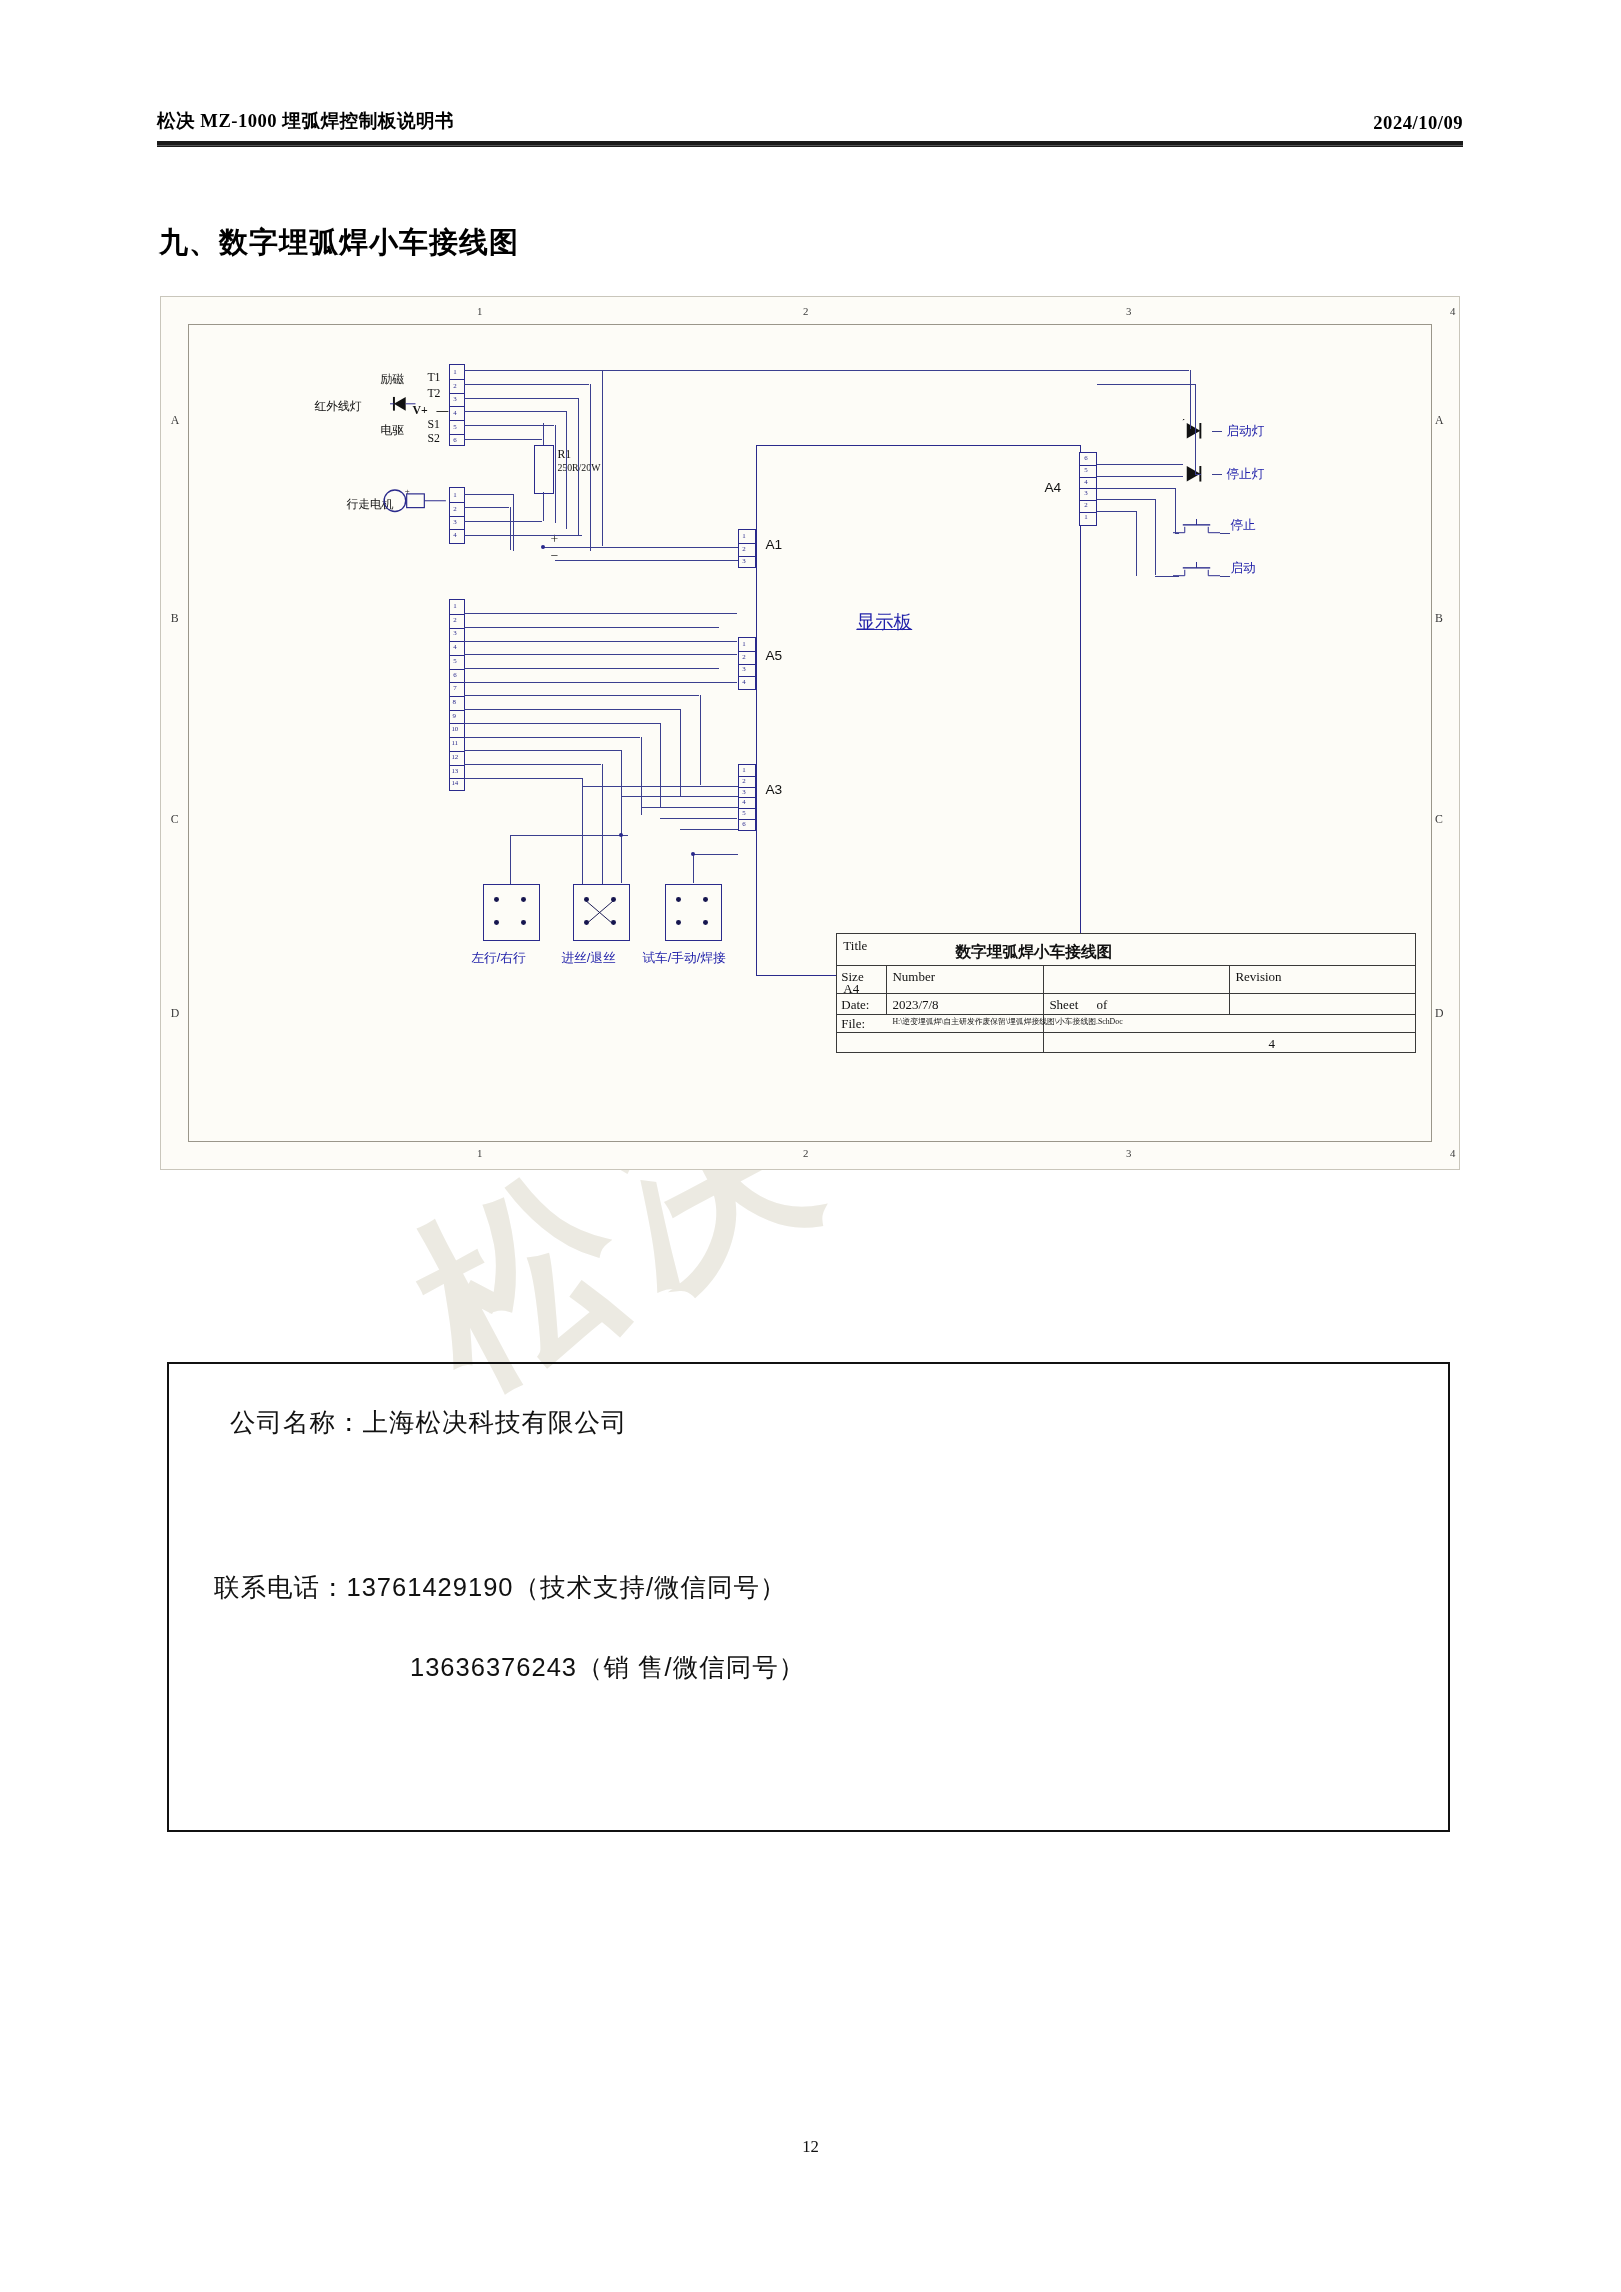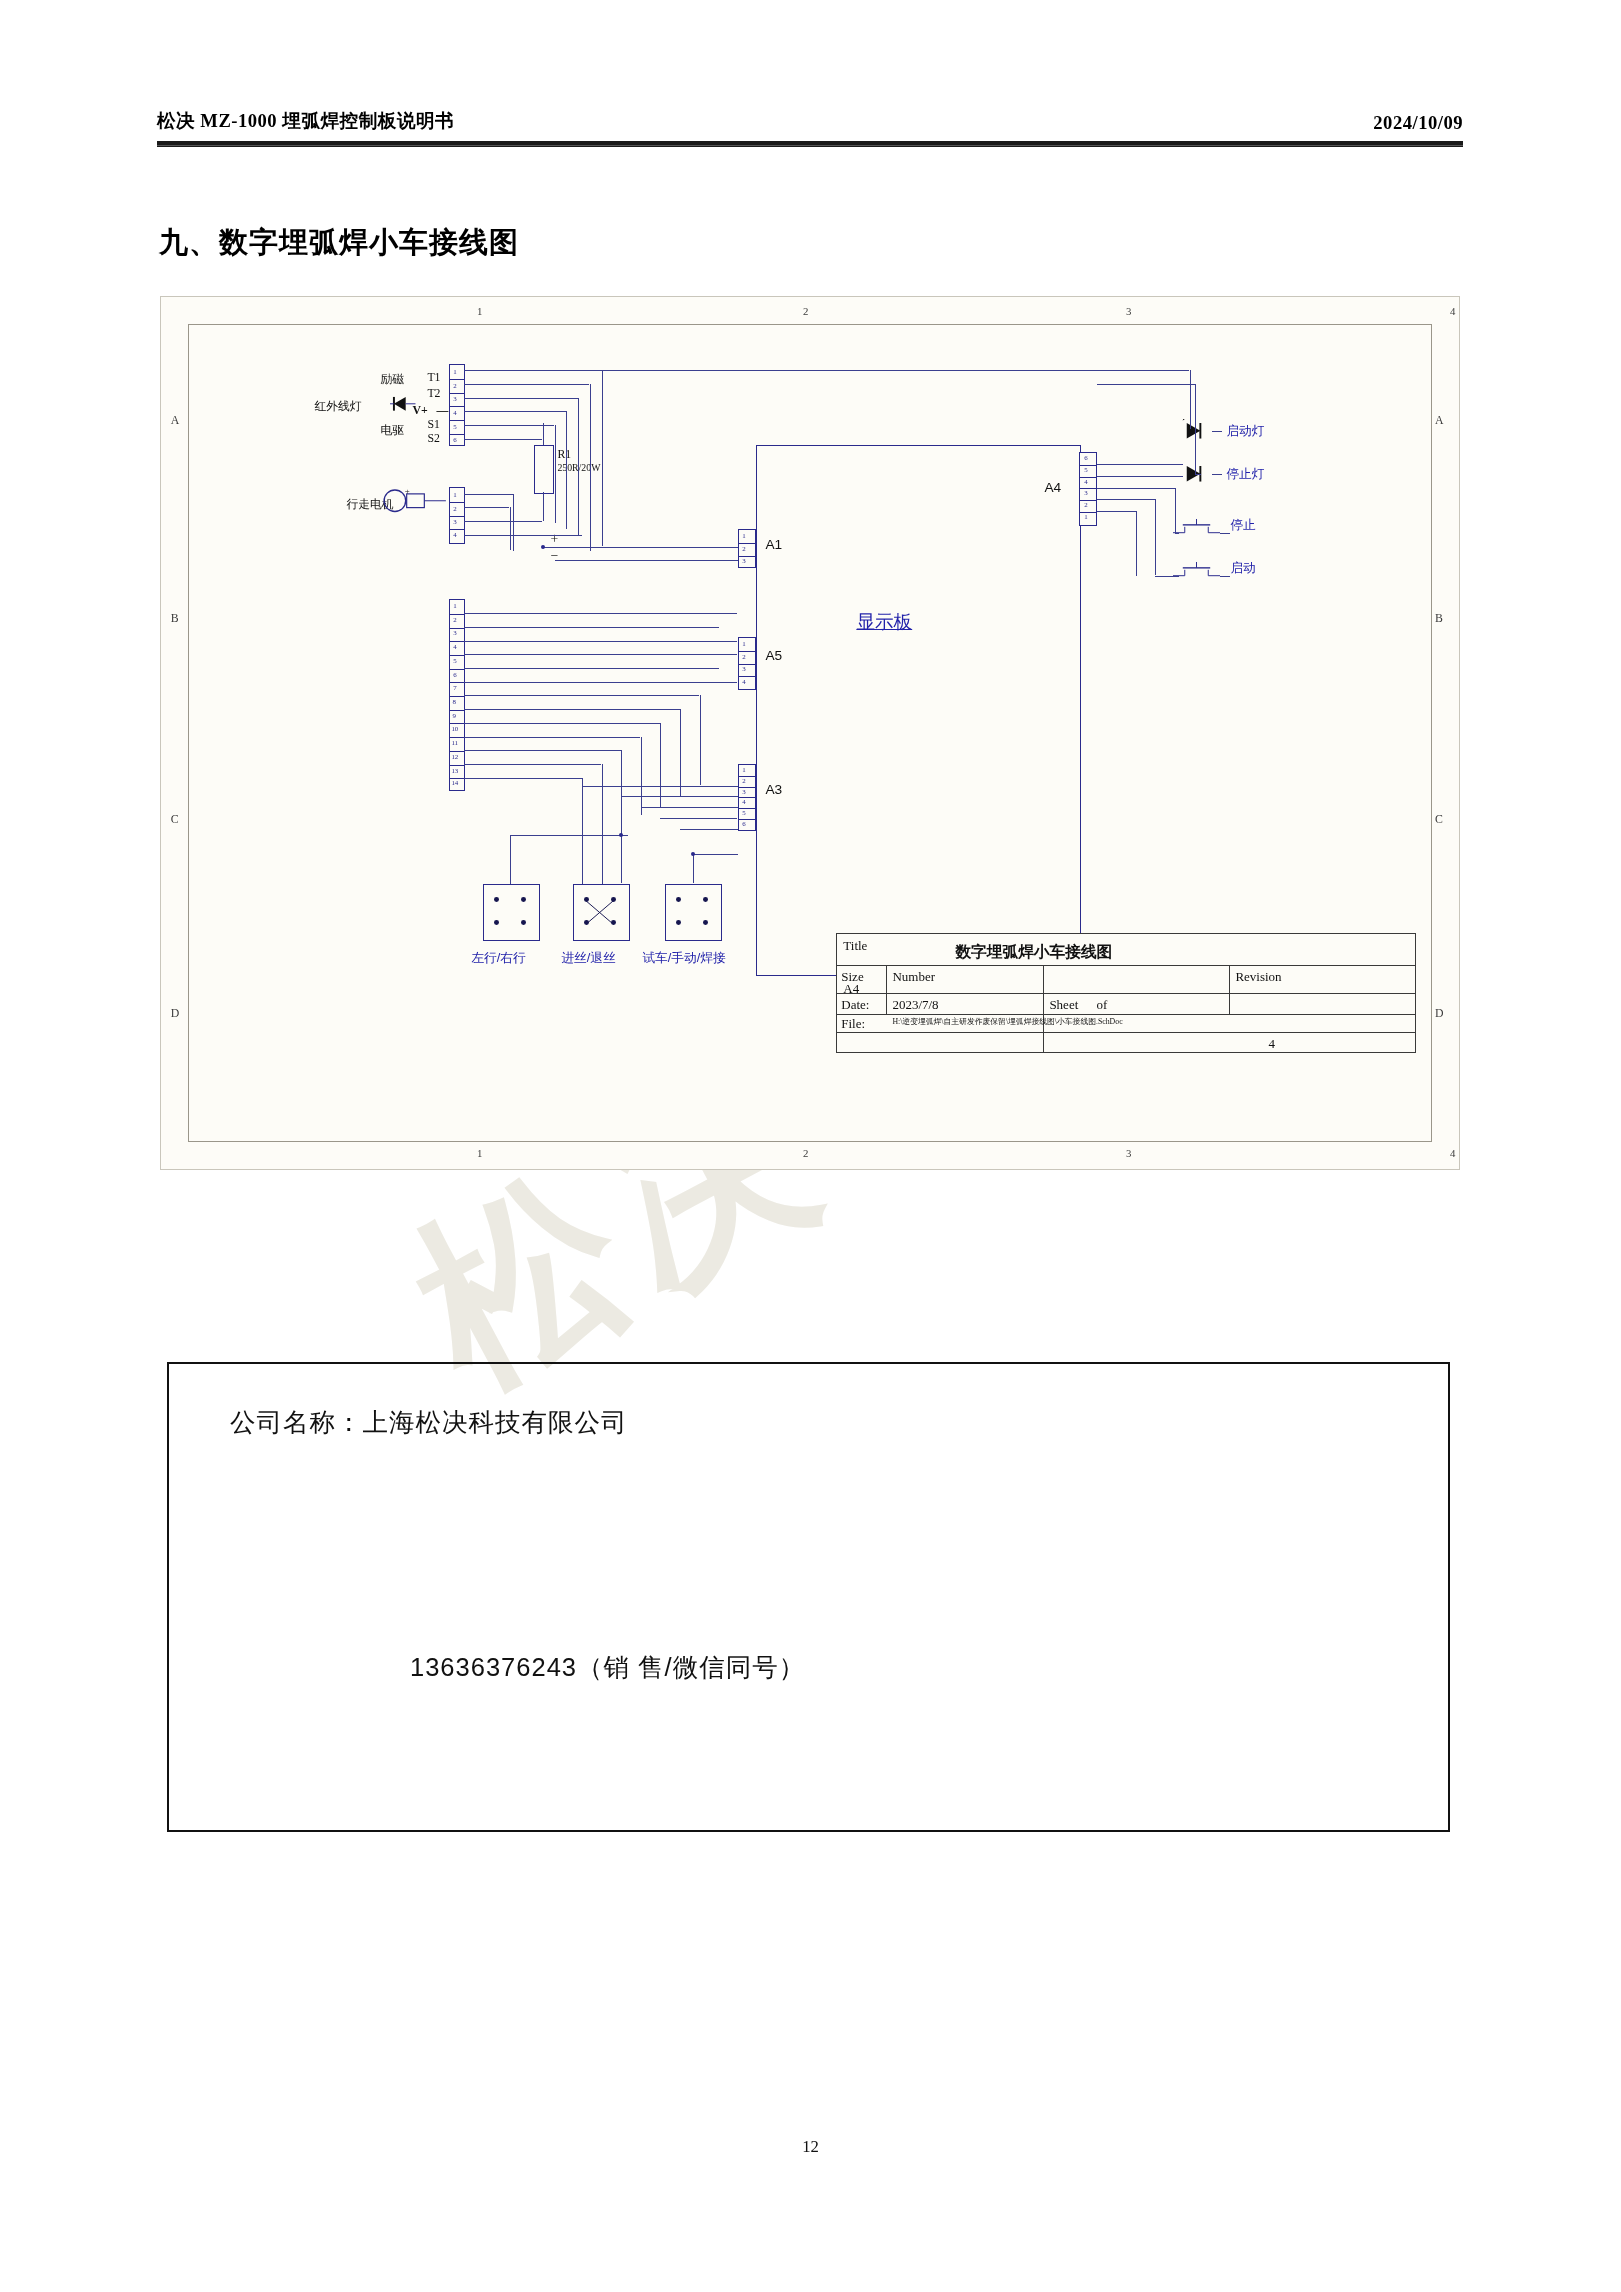--- a/index.html
+++ b/index.html
@@ -610,19 +610,20 @@
         <div class="tb-t" style="left:3.9px;top:82px;">File:</div>
         <div class="tb-t" style="left:55px;top:82px;font-size:7.8px;">H:\逆变埋弧焊\自主研发作废保留\埋弧焊接线图\小车接线图.SchDoc</div>
         <div class="tb-t" style="left:431px;top:102px;">4</div>
       </div>
 
     </div>
   </div>
 
   <div class="contact-box">
     <div class="contact-line bold" style="left:61px;top:41px;">公司名称：上海松决科技有限公司</div>
+    <div class="contact-line bold" style="left:45px;top:206px;">联系电话：13761429190（技术支持/微信同号）</div>
     <div class="contact-line bold" style="left:241px;top:286px;">13636376243（销      售/微信同号）</div>
   </div>
 
   <div class="page-num">12</div>
 
 </div>
 
 
 </body></html>

